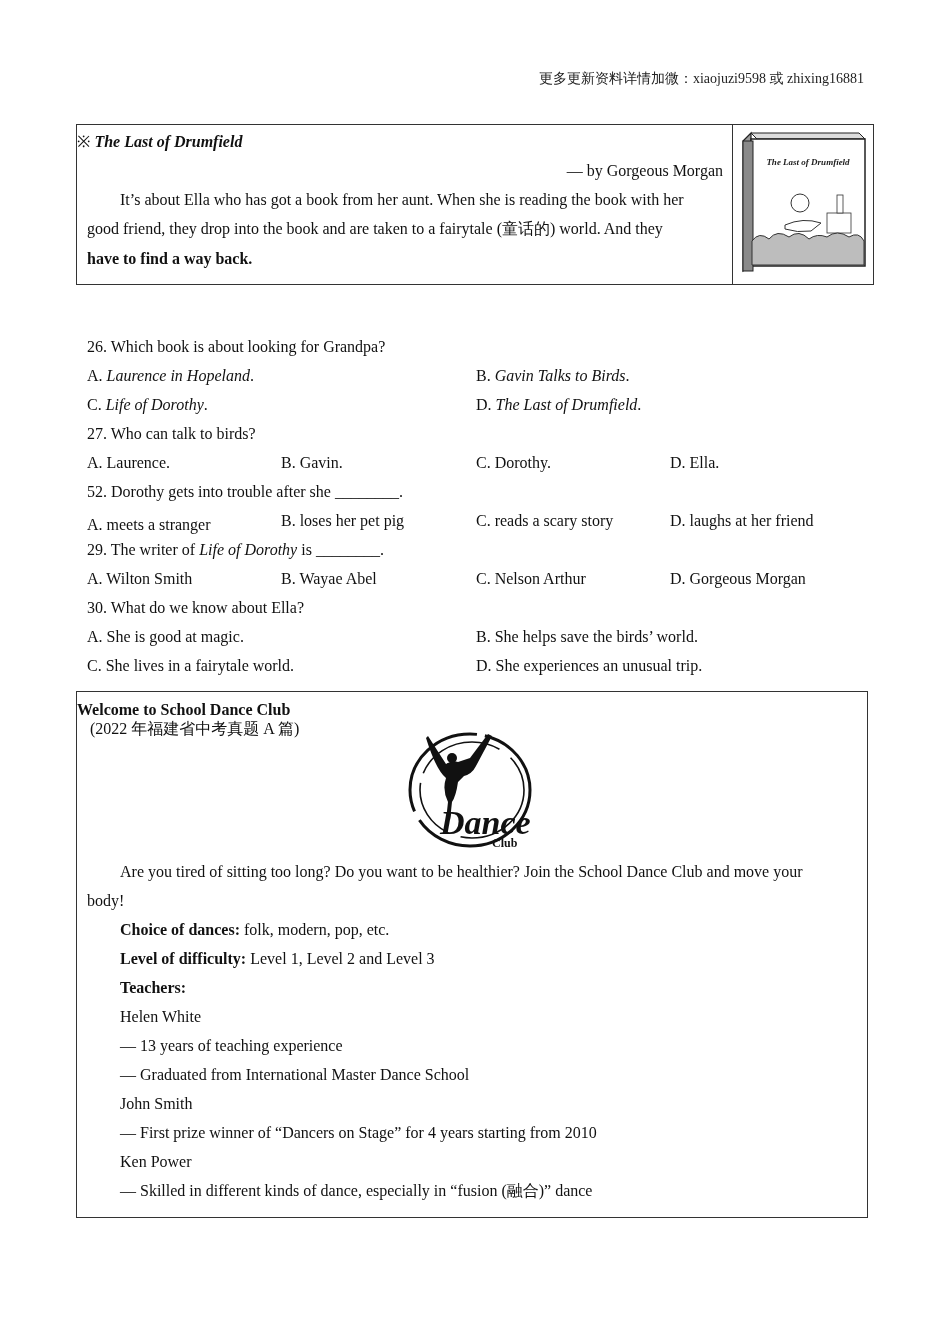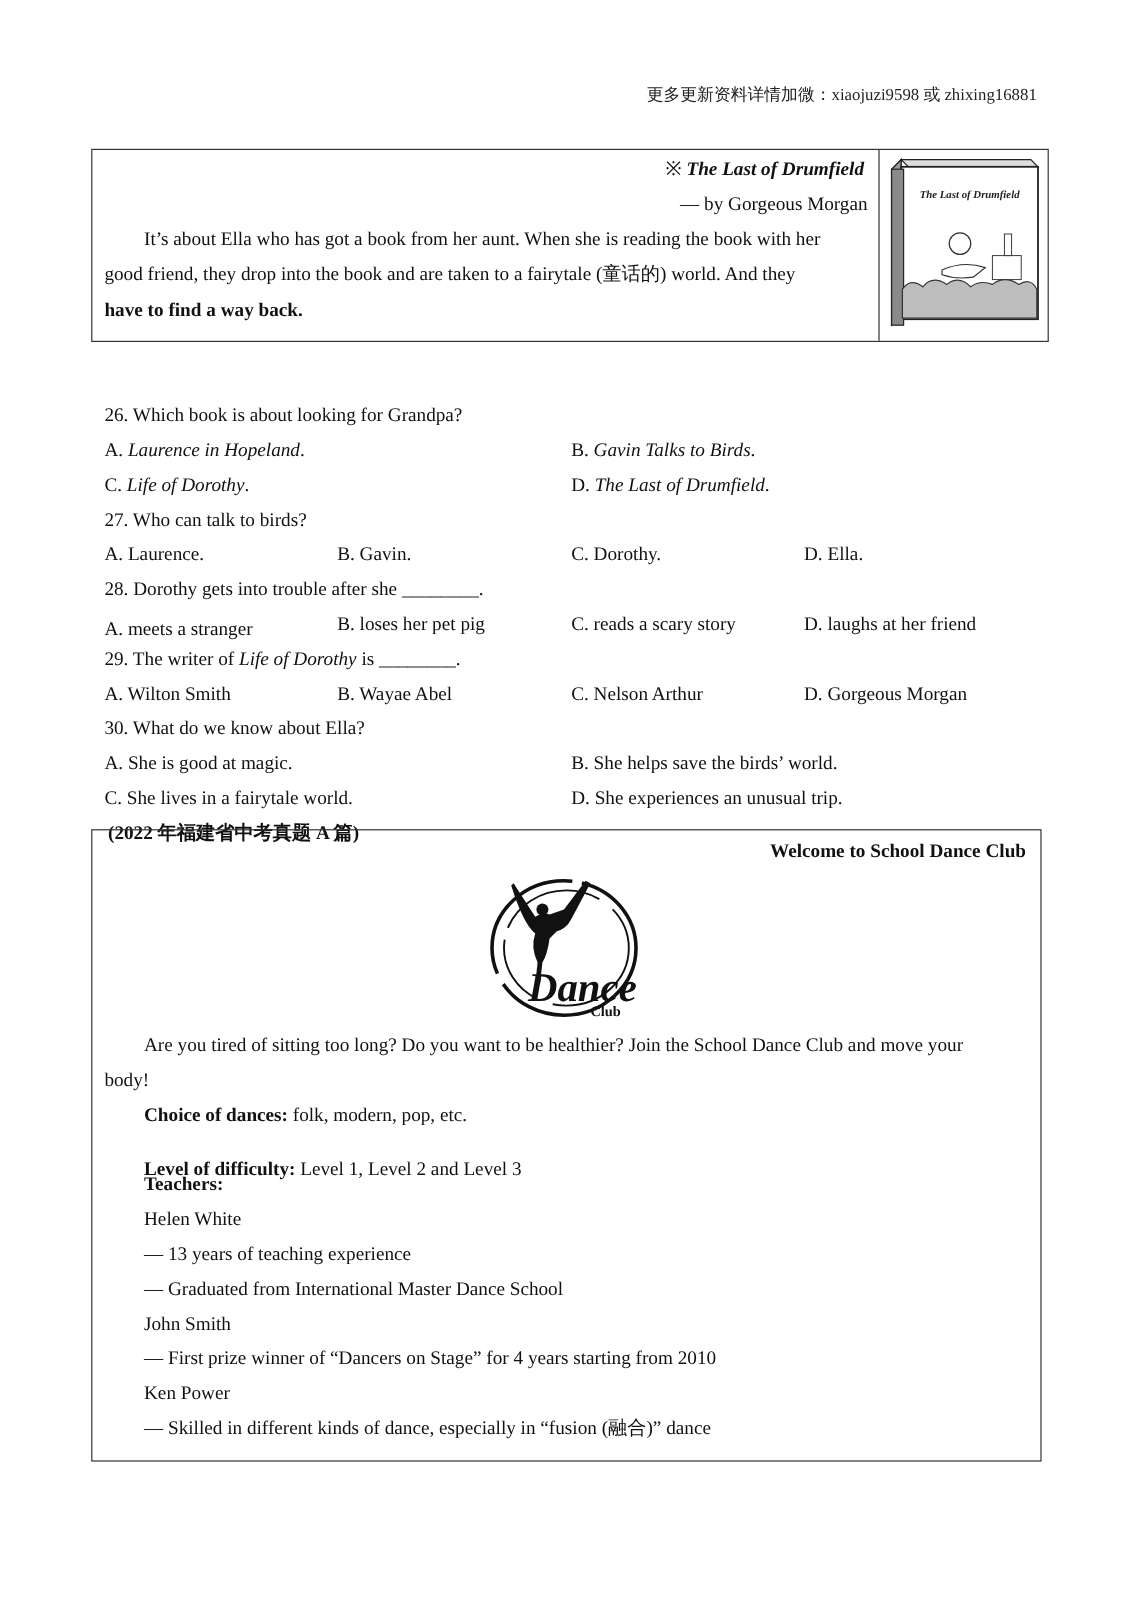--- a/index.html
+++ b/index.html
@@ -4,21 +4,21 @@
 <style>
   html, body { margin:0; padding:0; background:#ffffff; }
   body { width:950px; height:1344px; position:relative; font-family:"Liberation Serif", serif; color:#111; font-size:16px; overflow:hidden; }
   .abs { position:absolute; }
   .header-note { left:0; right:86px; top:70px; text-align:right; font-size:14px; color:#222; }
   .box { border:1px solid #333; box-sizing:border-box; }
   .box1 { left:76px; top:124px; width:798px; height:161px; }
   .box1-text { position:absolute; left:0; top:0; width:655px; height:159px; border-right:1px solid #333; }
   .box1-img { position:absolute; left:656px; top:0; width:140px; height:159px; }
   .line { position:absolute; white-space:nowrap; line-height:20px; }
-  .center { left:0; right:12px; text-align:right; }
+  .center { left:0; right:0; text-align:left; }
   i { font-style:italic; }
   b { font-weight:bold; }
   .q { position:absolute; white-space:nowrap; line-height:20px;margin-top:23px; }
   .box2 { left:76px; top:691px; width:792px; height:527px; }
 </style>
 </head>
 <body>
 
 <div class="abs header-note">更多更新资料详情加微：xiaojuzi9598 或 zhixing16881</div>
 
@@ -65,21 +65,21 @@
 
 <div class="q" style="left:87px; top:401px;">
   <span>27.</span> <span>Who can talk to birds?</span>
 </div>
 <div class="q" style="left:87px; top:430px;"><span>A.</span> <span>Laurence.</span></div>
 <div class="q" style="left:281px; top:430px;"><span>B.</span> <span>Gavin.</span></div>
 <div class="q" style="left:476px; top:430px;"><span>C.</span> <span>Dorothy.</span></div>
 <div class="q" style="left:670px; top:430px;"><span>D.</span> <span>Ella.</span></div>
 
 <div class="q" style="left:87px; top:459px;">
-  <span>28.</span> <span>Dorothy gets into trouble after she ________.</span>
+  <span>52.</span> <span>Dorothy gets into trouble after she ________.</span>
 </div>
 <div class="q" style="left:87px; top:492px;"><span>A.</span> <span>meets a stranger</span></div>
 <div class="q" style="left:281px; top:488px;"><span>B.</span> <span>loses her pet pig</span></div>
 <div class="q" style="left:476px; top:488px;"><span>C.</span> <span>reads a scary story</span></div>
 <div class="q" style="left:670px; top:488px;"><span>D.</span> <span>laughs at her friend</span></div>
 
 <div class="q" style="left:87px; top:517px;">
   <span>29.</span> <span>The writer of </span><i>Life of Dorothy</i><span> is ________.</span>
 </div>
 <div class="q" style="left:87px; top:546px;"><span>A.</span> <span>Wilton Smith</span></div>
@@ -88,21 +88,21 @@
 <div class="q" style="left:670px; top:546px;"><span>D.</span> <span>Gorgeous Morgan</span></div>
 
 <div class="q" style="left:87px; top:575px;">
   <span>30.</span> <span>What do we know about Ella?</span>
 </div>
 <div class="q" style="left:87px; top:604px;"><span>A.</span> <span>She is good at magic.</span></div>
 <div class="q" style="left:476px; top:604px;"><span>B.</span> <span>She helps save the birds’ world.</span></div>
 <div class="q" style="left:87px; top:633px;"><span>C.</span> <span>She lives in a fairytale world.</span></div>
 <div class="q" style="left:476px; top:633px;"><span>D.</span> <span>She experiences an unusual trip.</span></div>
 
-<div class="q" style="left:90px; top:662px;font-weight:bold;">(2022 年福建省中考真题 A 篇)</div>
+<div class="q" style="left:90px; top:696px;">(2022 年福建省中考真题 A 篇)</div>
 
 <div class="abs box box2">
   <div class="line center" style="top:8px;"><b>Welcome to School Dance Club</b></div>
 
   <div class="abs" style="left:329px; top:38px; width:135px; height:120px;">
     <svg width="135" height="120" viewBox="0 0 135 120">
       <ellipse cx="64" cy="60" rx="60" ry="56" fill="none" stroke="#111" stroke-width="3" stroke-dasharray="150 10 120 8 80 10"></ellipse>
       <ellipse cx="66" cy="60" rx="52" ry="48" fill="none" stroke="#111" stroke-width="1.6" stroke-dasharray="90 14 60 10"></ellipse>
 
       <path d="M22 6 L40 34 Q46 30 52 32 L64 28 L82 4 L86 6 L70 36 Q66 44 58 46 L52 52 Q50 66 46 72 L44 90 L40 90 L42 72 Q36 60 40 48 Q30 40 20 8 Z" fill="#111"></path>
@@ -111,21 +111,21 @@
       <text x="86" y="117" font-family="Liberation Serif, serif" font-size="12" font-weight="bold" fill="#111">Club</text>
     </svg>
   </div>
 
   <div class="line" style="top:170px; left:43px;">Are you tired of sitting too long? Do you want to be healthier? Join the School Dance Club and move your</div>
   <div class="line" style="top:199px; left:10px;">body!</div>
 
   <div class="line" style="top:228px; left:43px;">
     <b>Choice of dances:</b><span> folk, modern, pop, etc.</span>
   </div>
-  <div class="line" style="top:257px; left:43px;margin-top:16px;">
+  <div class="line" style="top:257px; left:43px;">
     <b>Level of difficulty:</b><span> Level 1, Level 2 and Level 3</span>
   </div>
   <div class="line" style="top:286px; left:43px;"><b>Teachers:</b></div>
 
   <div class="line" style="top:315px; left:43px;">Helen White</div>
   <div class="line" style="top:344px; left:43px;">— 13 years of teaching experience</div>
   <div class="line" style="top:373px; left:43px;">— Graduated from International Master Dance School</div>
   <div class="line" style="top:402px; left:43px;">John Smith</div>
   <div class="line" style="top:431px; left:43px;">— First prize winner of “Dancers on Stage” for 4 years starting from 2010</div>
   <div class="line" style="top:460px; left:43px;">Ken Power</div>

